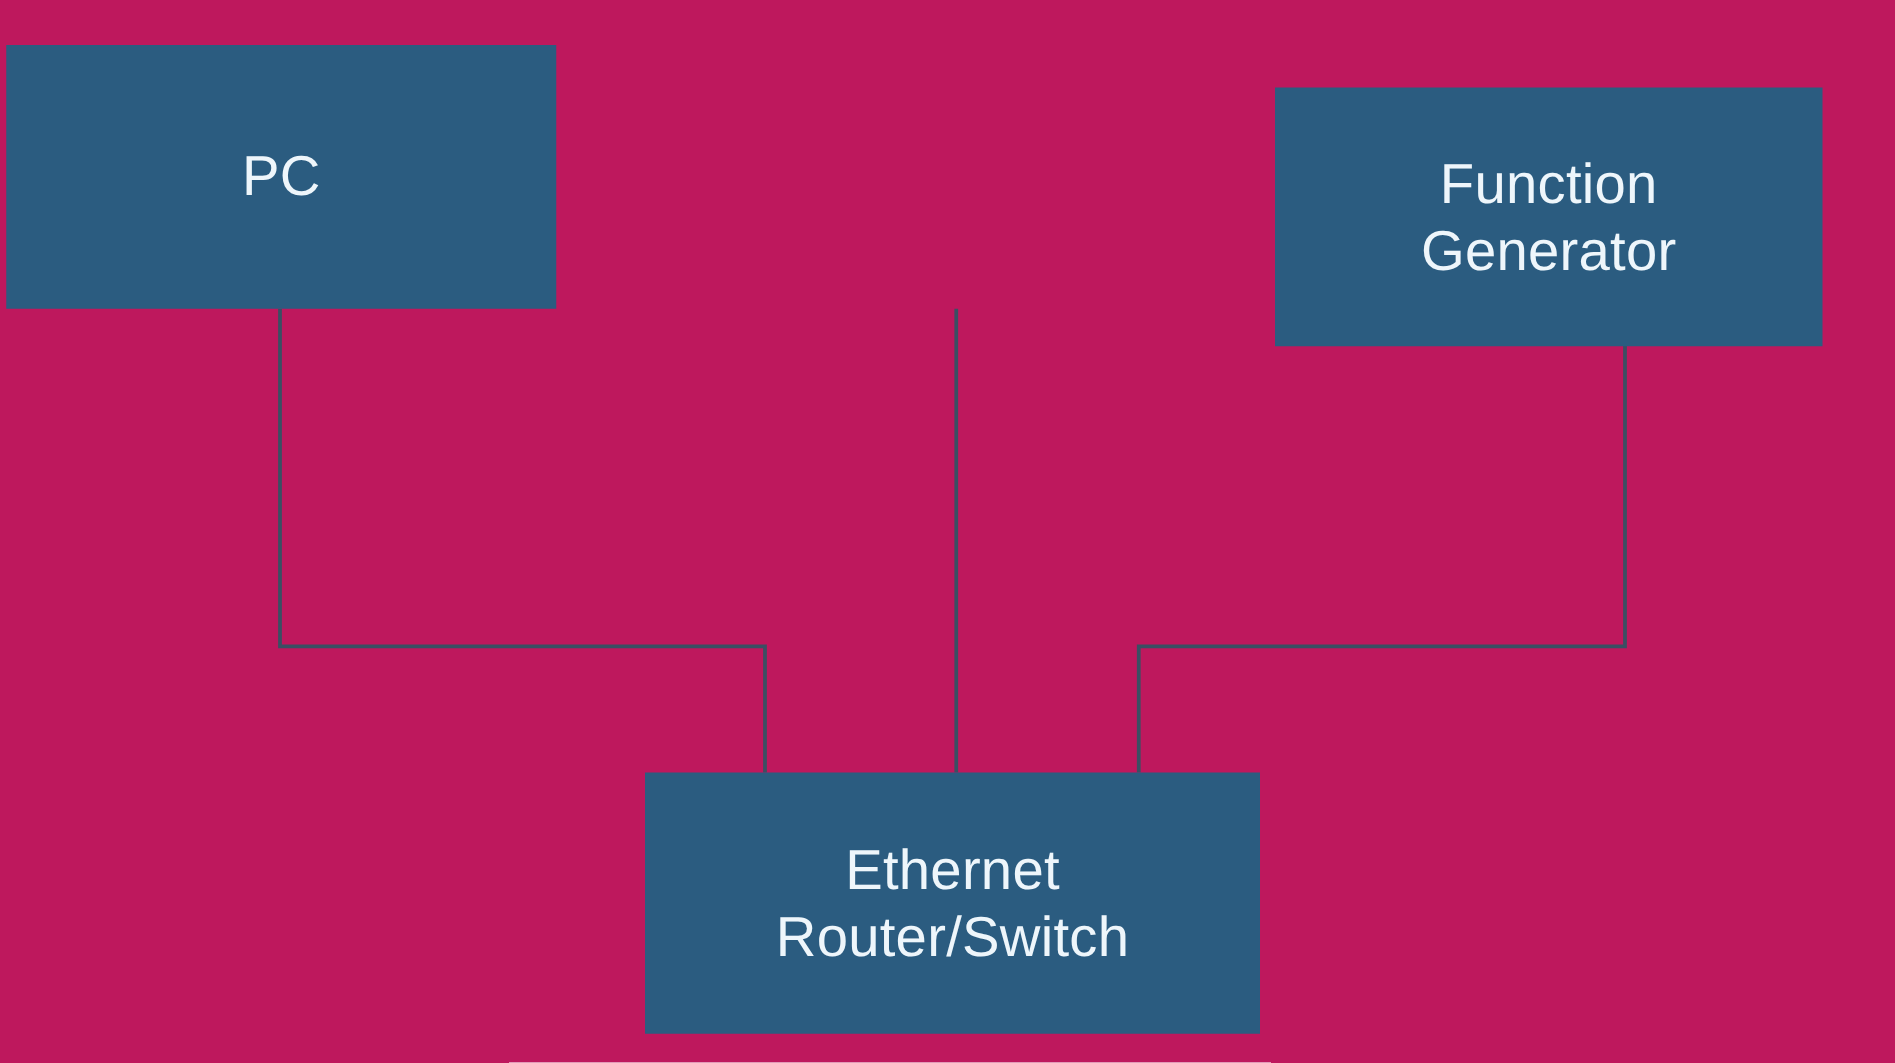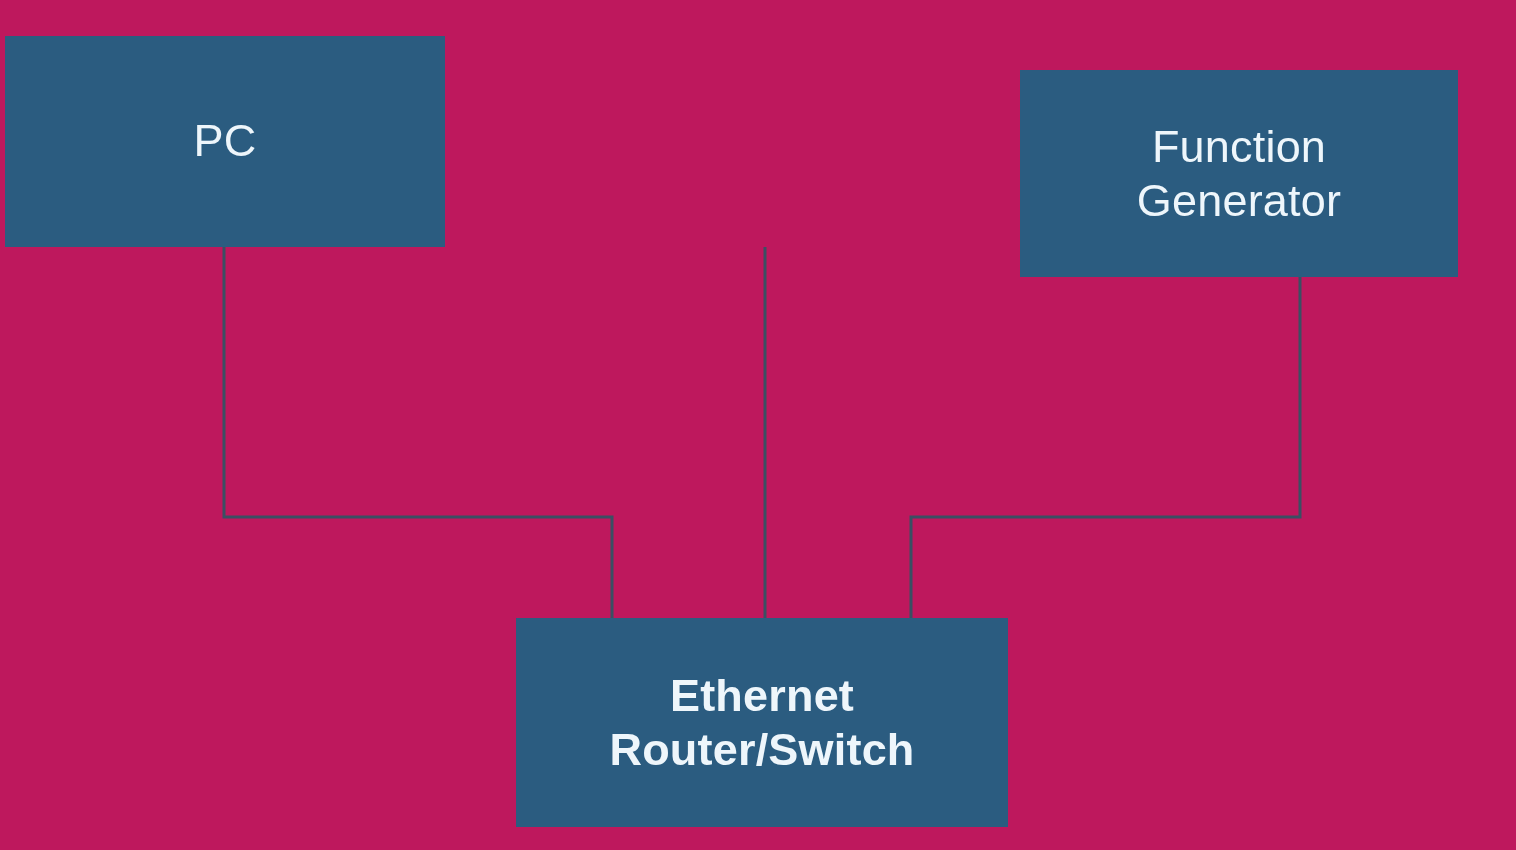--- a/index.html
+++ b/index.html
@@ -41,21 +41,21 @@
     font-size: 45px;
     line-height: 1.12;
     letter-spacing: 0.2px;
     white-space: pre-line;
   }
   #node-pc       { left: 5px;    top: 36px;  width: 440px; height: 211px; }
   #node-scope    { left: 543px;  top: 37px;  width: 442px; height: 210px; }
   #node-funcgen  { left: 1020px; top: 38px;  width: 438px; height: 207px; margin-top: 32px; }
   #node-ethernet { left: 516px;  top: 618px; width: 492px; height: 209px; }
   #node-funcgen .node-label { line-height: 1.18; }
-  #node-ethernet .node-label { line-height: 1.18; font-weight: bold; }
+  #node-ethernet .node-label { line-height: 1.18; }
 </style>
 </head>
 <body>
 
 <div id="canvas">
 
   <svg id="wiring" viewBox="0 0 1516 850" preserveAspectRatio="none" xmlns="http://www.w3.org/2000/svg">
     <path fill="none" stroke="#3a4f63" stroke-width="3" stroke-linecap="butt" stroke-linejoin="miter" d="M224,247 L224,517 L612,517 L612,618"></path>
     <path fill="none" stroke="#3a4f63" stroke-width="3" stroke-linecap="butt" stroke-linejoin="miter" d="M765,247 L765,618"></path>
     <path fill="none" stroke="#3a4f63" stroke-width="3" stroke-linecap="butt" stroke-linejoin="miter" d="M1300,245 L1300,517 L911,517 L911,618"></path>

